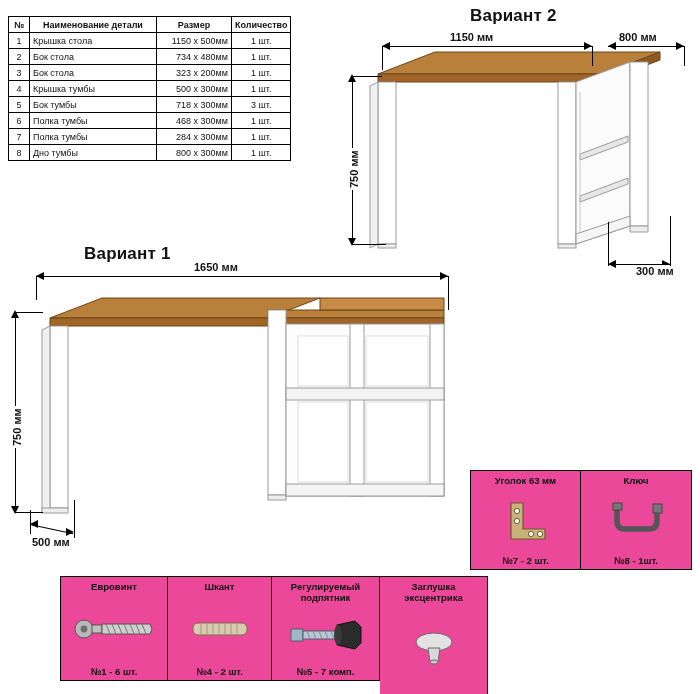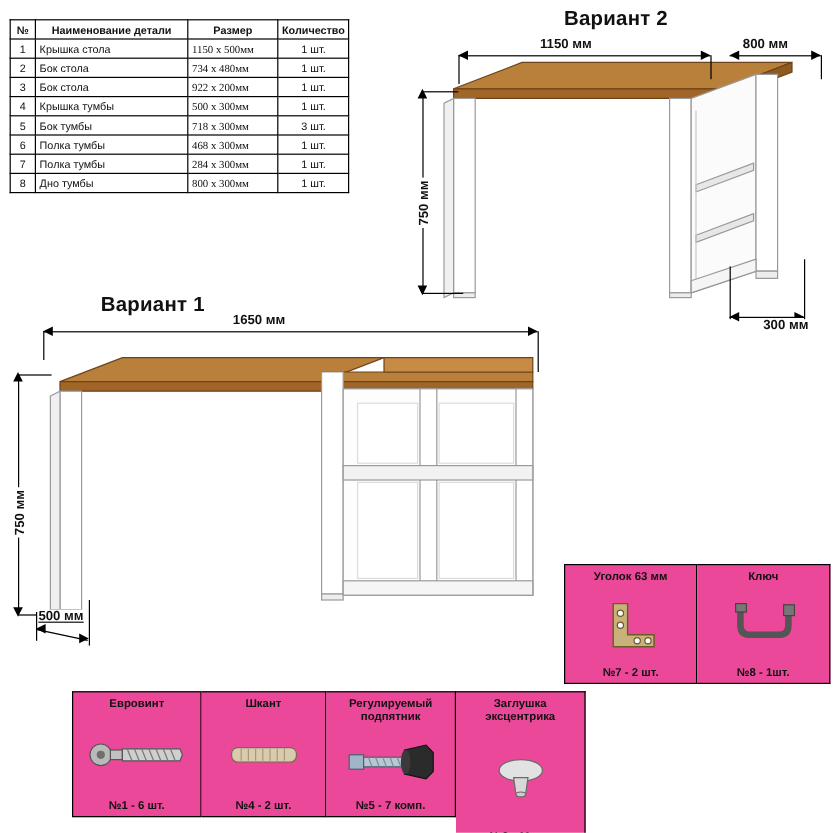--- a/index.html
+++ b/index.html
@@ -22,21 +22,21 @@
   #parts-table th,#parts-table td{
     border:1px solid #000;
     padding:1px 3px;
     height:13px;
     line-height:12px;
     white-space:nowrap;
   }
   #parts-table th{font-weight:bold;text-align:center;}
   #parts-table td.num{text-align:center;width:14px;}
   #parts-table td.name{width:120px;text-align:left;}
-  #parts-table td.size{width:68px;text-align:left;font-family:Liberation Serif, serif;}
+  #parts-table td.size{width:68px;text-align:right;}
   #parts-table td.qty{width:52px;text-align:center;}
 
   
   .heading{font-weight:bold;font-size:17px;letter-spacing:.2px;}
 
   
   .dim-h{height:0;border-top:1.4px solid #000;position:absolute;}
   .dim-v{width:0;border-left:1.4px solid #000;position:absolute;}
   .ext{position:absolute;border-left:1px solid #000;width:0;}
   .ext-h{position:absolute;border-top:1px solid #000;height:0;}
@@ -85,21 +85,21 @@
     </tr>
     <tr>
       <td class="num">2</td>
       <td class="name">Бок стола</td>
       <td class="size">734 x 480мм</td>
       <td class="qty">1 шт.</td>
     </tr>
     <tr>
       <td class="num">3</td>
       <td class="name">Бок стола</td>
-      <td class="size">922 x 200мм</td>
+      <td class="size">323 x 200мм</td>
       <td class="qty">1 шт.</td>
     </tr>
     <tr>
       <td class="num">4</td>
       <td class="name">Крышка тумбы</td>
       <td class="size">500 x 300мм</td>
       <td class="qty">1 шт.</td>
     </tr>
     <tr>
       <td class="num">5</td>
@@ -227,21 +227,21 @@
 <div class="dim-v abs" style="left:15px;top:312px;height:200px;"></div>
 <div class="arrow arr-up abs" style="left:11px;top:310px;"></div>
 <div class="arrow arr-down abs" style="left:11px;top:506px;"></div>
 <div class="dim-label vert abs" style="left:11px;top:448px;">750 мм</div>
 <div class="ext-h abs" style="left:15px;top:312px;width:28px;"></div>
 <div class="ext-h abs" style="left:15px;top:512px;width:28px;"></div>
 
 <div class="dim-h abs" style="left:30px;top:524px;width:44px;transform:rotate(12deg);transform-origin:left center;"></div>
 <div class="arrow arr-left abs" style="left:30px;top:520px;"></div>
 <div class="arrow arr-right abs" style="left:66px;top:528px;"></div>
-<div class="dim-label abs" style="left:30px;top:508px;text-decoration:underline;">500 мм</div>
+<div class="dim-label abs" style="left:30px;top:536px;">500 мм</div>
 <div class="ext abs" style="left:30px;top:510px;height:24px;"></div>
 <div class="ext abs" style="left:74px;top:500px;height:38px;"></div>
 
 <div class="hw-grid" style="left:470px;top:470px;width:222px;height:100px;">
 
   <div class="hw-cell" style="width:111px;height:100px;">
     <div class="hw-title">Уголок 63 мм</div>
     <div class="hw-art">
       <svg width="50" height="44" viewBox="0 0 50 44">
         <polygon points="10,4 22,4 22,30 44,30 44,40 10,40" fill="#c9b27a" stroke="#6b5a2a" stroke-width="1.2"></polygon>

